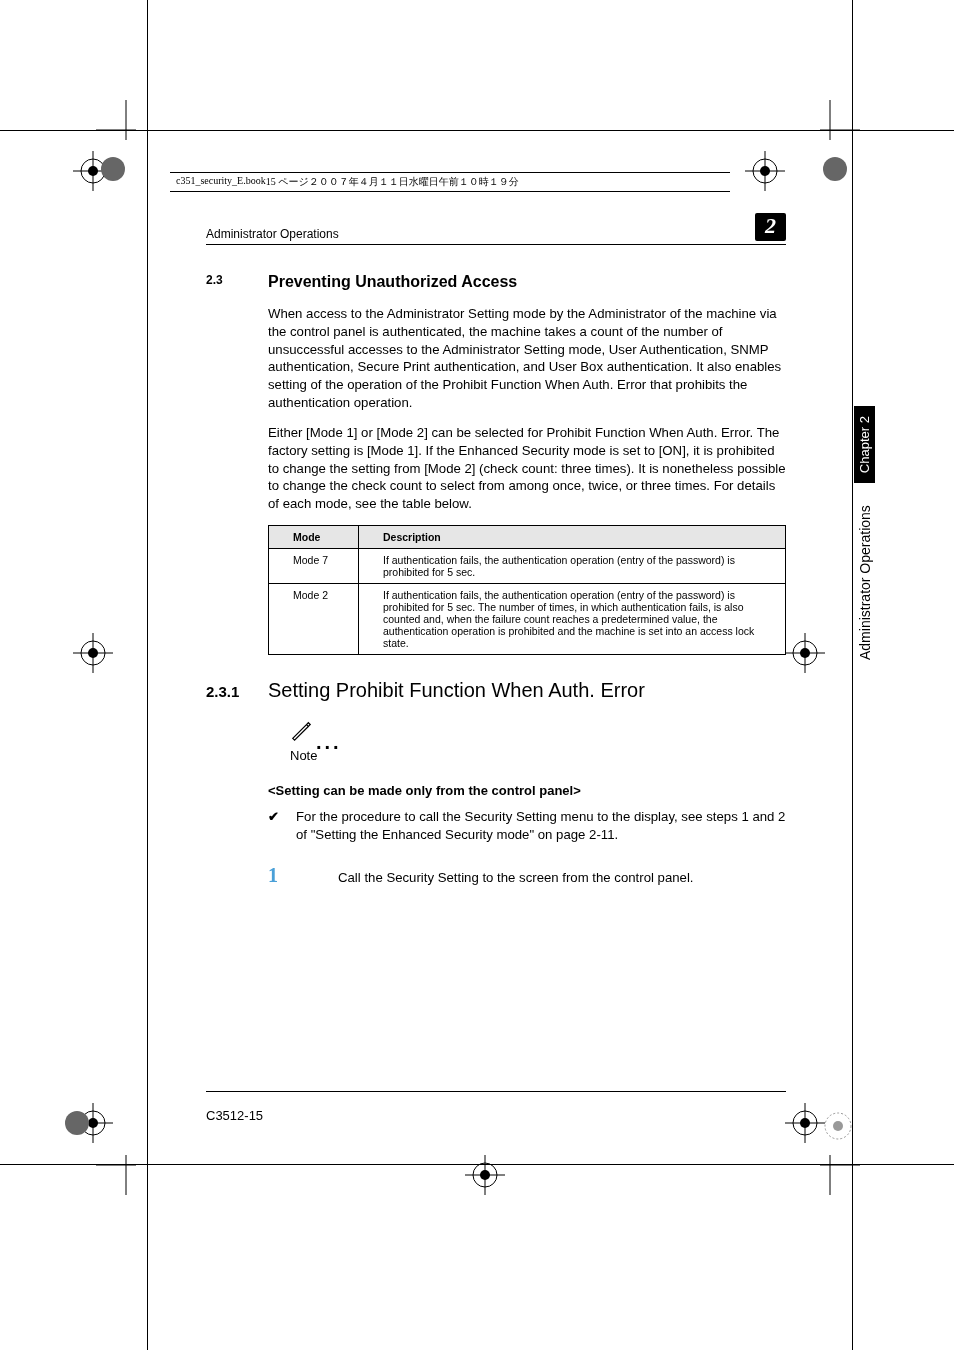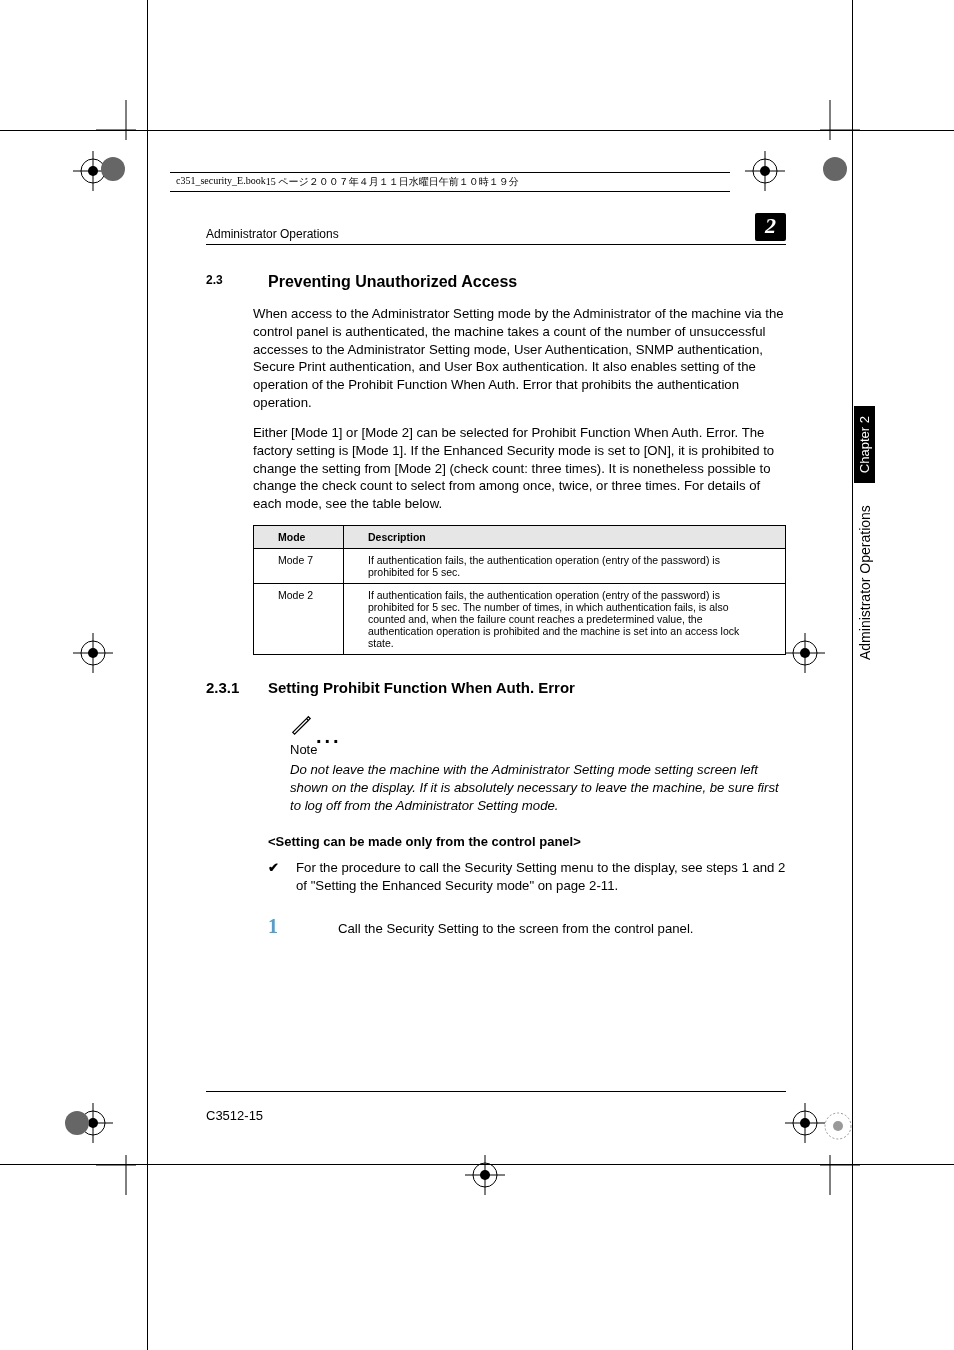--- a/index.html
+++ b/index.html
@@ -58,21 +58,21 @@
     border-radius: 2px;
   }
 
   .section-row {
     display: flex;
     margin-top: 28px;
   }
   .sec-num { width: 62px; font-weight: bold; font-size: 12px; }
   .sec-title { font-weight: bold; font-size: 16px; }
 
-  .body-block { margin-left: 47px; margin-top: 14px; }
+  .body-block { margin-left: 62px; margin-top: 14px; }
   .para { font-size: 13.2px; line-height: 1.35; margin-bottom: 12px; }
 
   table.modes {
     border-collapse: collapse;
     width: 100%;
     margin-top: 8px;
     font-size: 10.5px;
   }
   table.modes th, table.modes td {
     border: 1px solid #000;
@@ -82,21 +82,21 @@
   }
   table.modes th { background: #e6e6e6; font-weight: bold; }
   table.modes th:first-child, table.modes td:first-child { width: 90px; }
 
   .subsection-row {
     display: flex;
     margin-top: 24px;
     align-items: baseline;
   }
   .sub-num { width: 62px; font-weight: bold; font-size: 15px; }
-  .sub-title { font-weight: bold; font-size: 15px; }
+  .sub-title { font-weight: normal; font-size: 20px; }
 
   .note-block { margin-left: 84px; margin-top: 18px; }
   .note-icon-row { display: flex; align-items: flex-end; gap: 4px; }
   .note-dots { font-size: 20px; letter-spacing: 3px; font-weight: bold; line-height: 0.4; }
   .note-label { font-weight: normal; font-size: 13px; margin-top: 2px; }
   .note-body { font-style: italic; font-size: 13.2px; line-height: 1.35; margin-top: 4px; }
 
   .angle-heading { margin-left: 62px; font-weight: bold; font-size: 13px; margin-top: 20px; }
 
   .check-list { margin-left: 62px; margin-top: 10px; }
@@ -311,21 +311,20 @@
   <div class="note-block">
     <div class="note-icon-row">
       <span>
         <svg width="22" height="22" viewBox="0 0 24 24">
             <path d="M3 20 L18 5 L20 7 L5 22 Z M18 5 L20 3 L22 5 L20 7 Z" fill="none" stroke="#000" stroke-width="1.4"></path>
           </svg>
       </span>
       <span class="note-dots">...</span>
     </div>
     <div class="note-label">Note</div>
-    <div class="note-body">Do not leave the machine with the Administrator Setting mode setting screen left shown on the display. If it is absolutely necessary to leave the machine, be sure first to log off from the Administrator Setting mode.</div>
   </div>
 
   <div class="angle-heading">&lt;Setting can be made only from the control panel&gt;</div>
 
   <div class="check-list">
     <div class="check-item">
       <span class="check-mark">✔</span>
       <span>For the procedure to call the Security Setting menu to the display, see steps 1 and 2 of "Setting the Enhanced Security mode" on page 2-11.</span>
     </div>
   </div>

